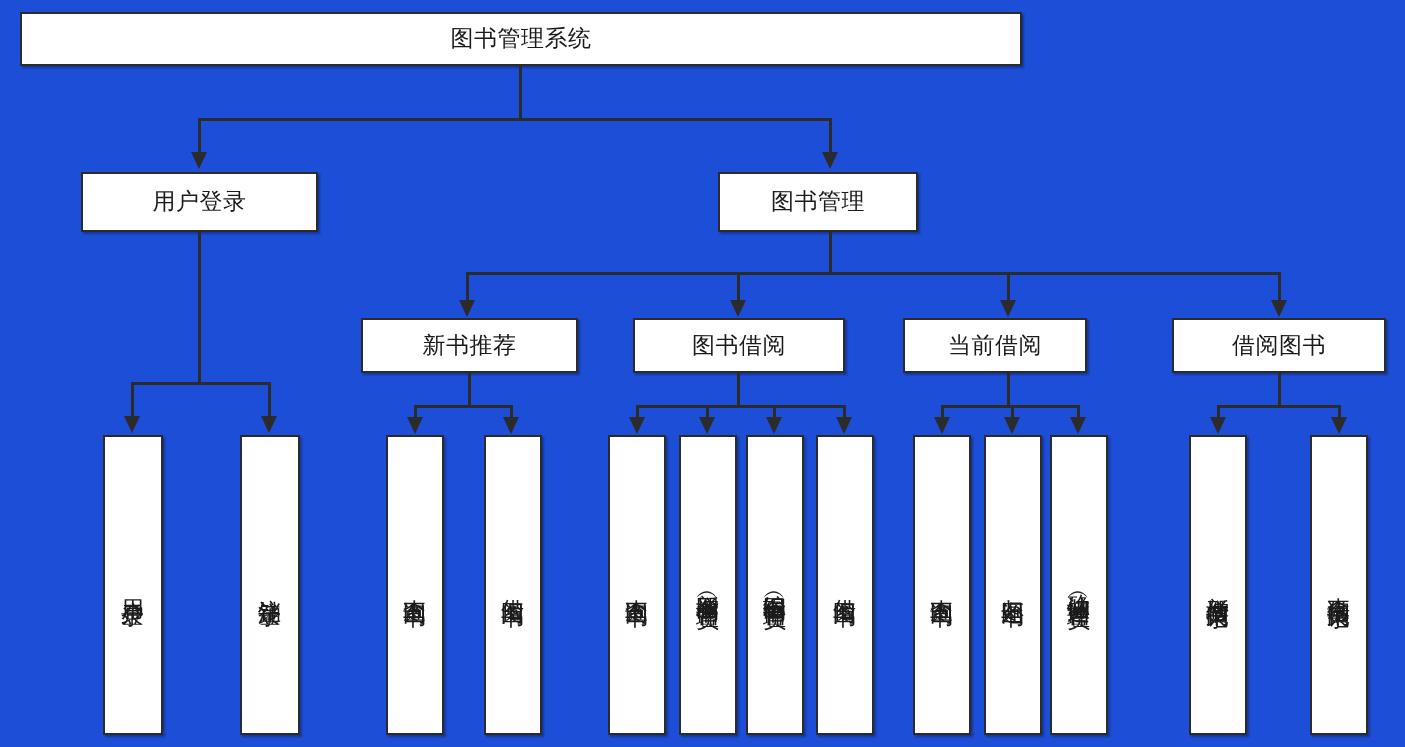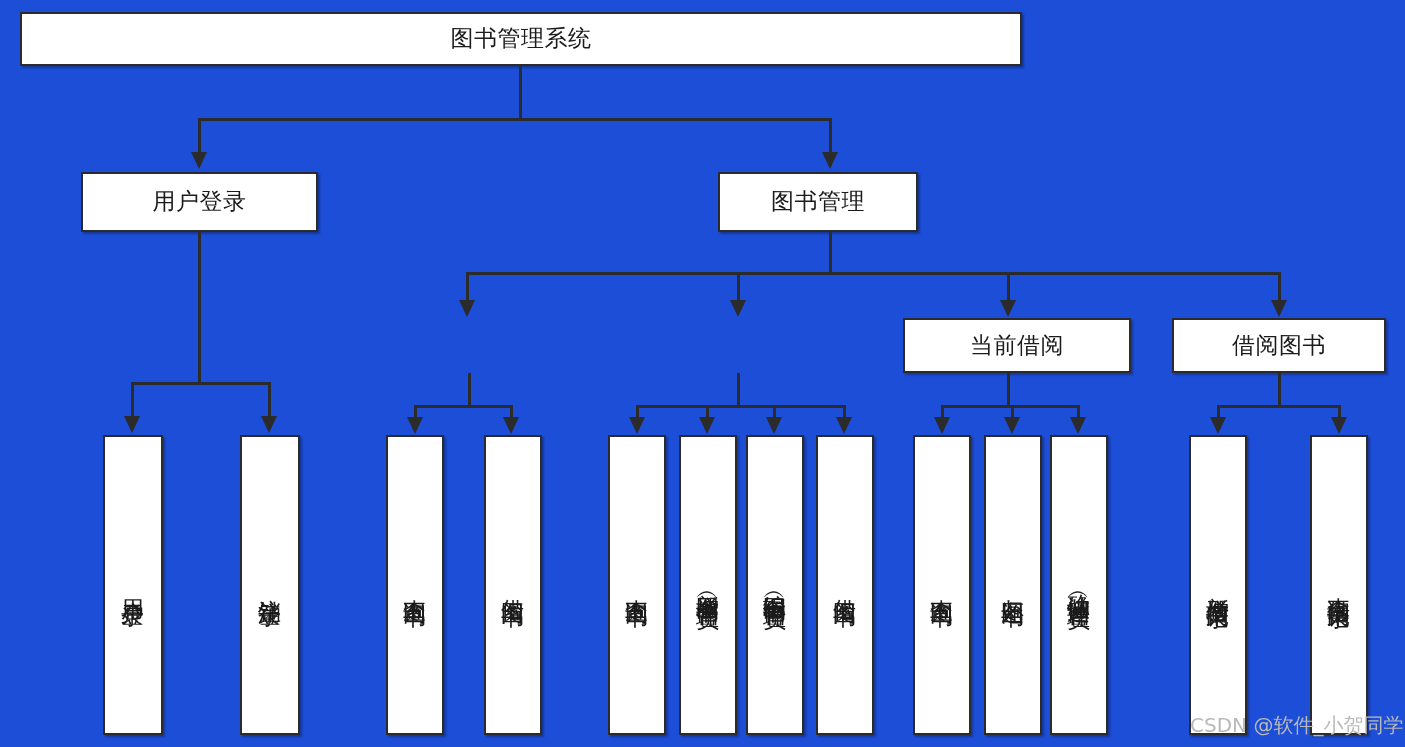--- a/index.html
+++ b/index.html
@@ -116,21 +116,27 @@
   <div class="edge h" style="left:466px; top:272px; width:815px;"></div>
   <div class="edge v" style="left:466px; top:272px; height:30px;"></div>
   <div class="edge v" style="left:737px; top:272px; height:30px;"></div>
   <div class="edge v" style="left:1007px; top:272px; height:30px;"></div>
   <div class="edge v" style="left:1278px; top:272px; height:30px;"></div>
   <div class="arrow" style="left:459px; top:300px;"></div>
   <div class="arrow" style="left:730px; top:300px;"></div>
   <div class="arrow" style="left:1000px; top:300px;"></div>
   <div class="arrow" style="left:1271px; top:300px;"></div>
 
-  <div class="node h" style="left:903px; top:318px; width:228px; height:55px;">
+  <div class="node h" style="left:361px; top:318px; width:217px; height:55px;">
+    <span class="label">新书推荐</span>
+  </div>
+  <div class="node h" style="left:633px; top:318px; width:212px; height:55px;">
+    <span class="label">图书借阅</span>
+  </div>
+  <div class="node h" style="left:903px; top:318px; width:184px; height:55px;">
     <span class="label">当前借阅</span>
   </div>
   <div class="node h" style="left:1172px; top:318px; width:214px; height:55px;">
     <span class="label">借阅图书</span>
   </div>
 
   <div class="edge v" style="left:468px; top:373px; height:35px;"></div>
   <div class="edge h" style="left:414px; top:405px; width:99px;"></div>
   <div class="edge v" style="left:414px; top:405px; height:14px;"></div>
   <div class="edge v" style="left:510px; top:405px; height:14px;"></div>
@@ -197,15 +203,14 @@
   <div class="node v" style="left:1050px; top:435px; width:58px; height:300px;">
     <span class="label">确认归还（管理员）</span>
   </div>
   <div class="node v" style="left:1189px; top:435px; width:58px; height:300px;">
     <span class="label">新增借阅记录</span>
   </div>
   <div class="node v" style="left:1310px; top:435px; width:58px; height:300px;">
     <span class="label">查询借阅记录</span>
   </div>
 
-  <div id="watermark" style="left:1190px; top:712px;">CSDN @软件_小贺同学</div>
 
 </div>
 
 </body></html>

